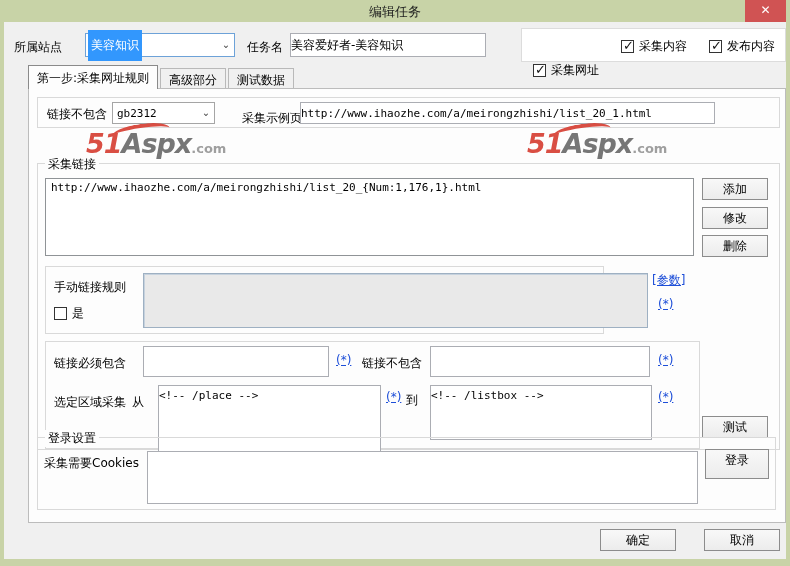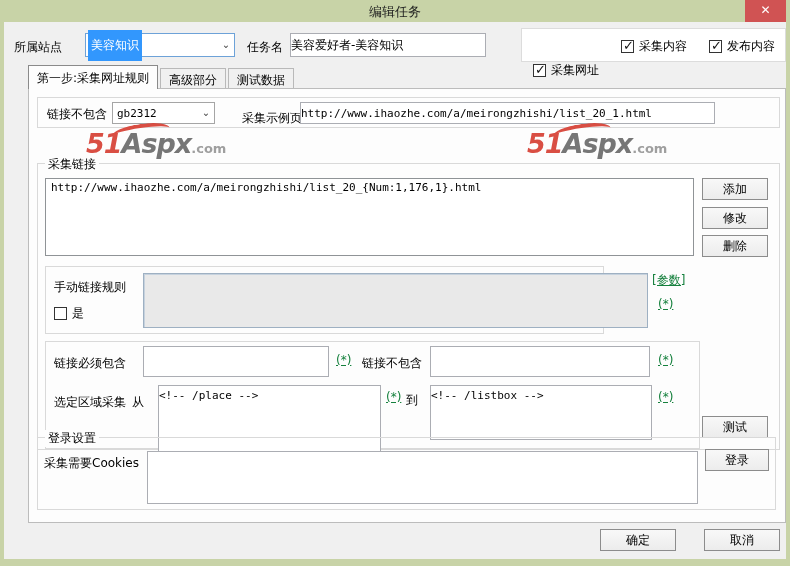--- a/index.html
+++ b/index.html
@@ -33,21 +33,21 @@
 
   .tabpage { background:#fdfdfd; border:1px solid #bcbcbc; }
   .panel { border:1px solid #d9d9d9; }
   .group { border:1px solid #d9d9d9; }
   .group > .gtitle { position:absolute; top:-8px; left:7px; background:#fdfdfd; padding:0 3px; font-size:12px; z-index:2; }
 
   .btn { background:linear-gradient(#f8f8f8,#ececec); border:1px solid #8c8c8c; font-size:12px; text-align:center; line-height:20px; cursor:default; }
   .listbox { background:#fff; border:1px solid #8f9396; overflow:hidden; }
   .listbox .item { padding:2px 5px; white-space:nowrap; }
   .dis-box { background:#e9e9e9; border:1px solid #9eb0c2; box-shadow:inset 1px 1px 0 #c6d2de; }
-  a.lnk { color:#15803d; text-decoration:underline; font-size:12px; white-space:nowrap; }
+  a.lnk { color:#1d4ed8; text-decoration:underline; font-size:12px; white-space:nowrap; }
 
   textarea.tb { resize:none; overflow:hidden; }
 
   .wm { position:absolute; font-style:italic; font-weight:bold; white-space:nowrap; z-index:1; pointer-events:none; opacity:.95; }
   .wm .w1 { color:#d8453a; font-size:27px; letter-spacing:-1px; }
   .wm .w2 { color:#6f6f6f; font-size:27px; letter-spacing:-1px; }
   .wm .w3 { color:#9a9a9a; font-size:13px; font-style:normal; }
   .wm .swoosh { position:absolute; left:26px; top:-4px; width:58px; height:16px; border-top:4px solid #d8453a; border-radius:50%; transform:rotate(-8deg); }
 </style>
 </head>
@@ -150,20 +150,20 @@
           <a class="abs lnk" href="#" style="left:612px; top:48px;">(*)</a>
         </div>
 
         <div class="abs btn" style="left:664px; top:252px; width:66px; height:22px;">测试</div>
       </div>
 
       <div class="abs group" style="left:8px; top:348px; width:739px; height:73px;">
         <span class="gtitle abs">登录设置</span>
         <span class="abs lbl" style="left:6px; top:17px;">采集需要Cookies</span>
         <textarea class="abs tb mono" style="left: 109px; top: 13px; width: 551px; height: 53px;"></textarea>
-        <div class="abs btn" style="left:667px; top:11px; width:64px; height:22px;">登录</div>
+        <div class="abs btn" style="left:667px; top:11px; width:64px; height:30px;">登录</div>
       </div>
     </div>
 
     <div class="abs btn" style="left:596px; top:507px; width:76px; height:22px;">确定</div>
     <div class="abs btn" style="left:700px; top:507px; width:76px; height:22px;">取消</div>
   </div>
 </div>
 
 </body></html>

